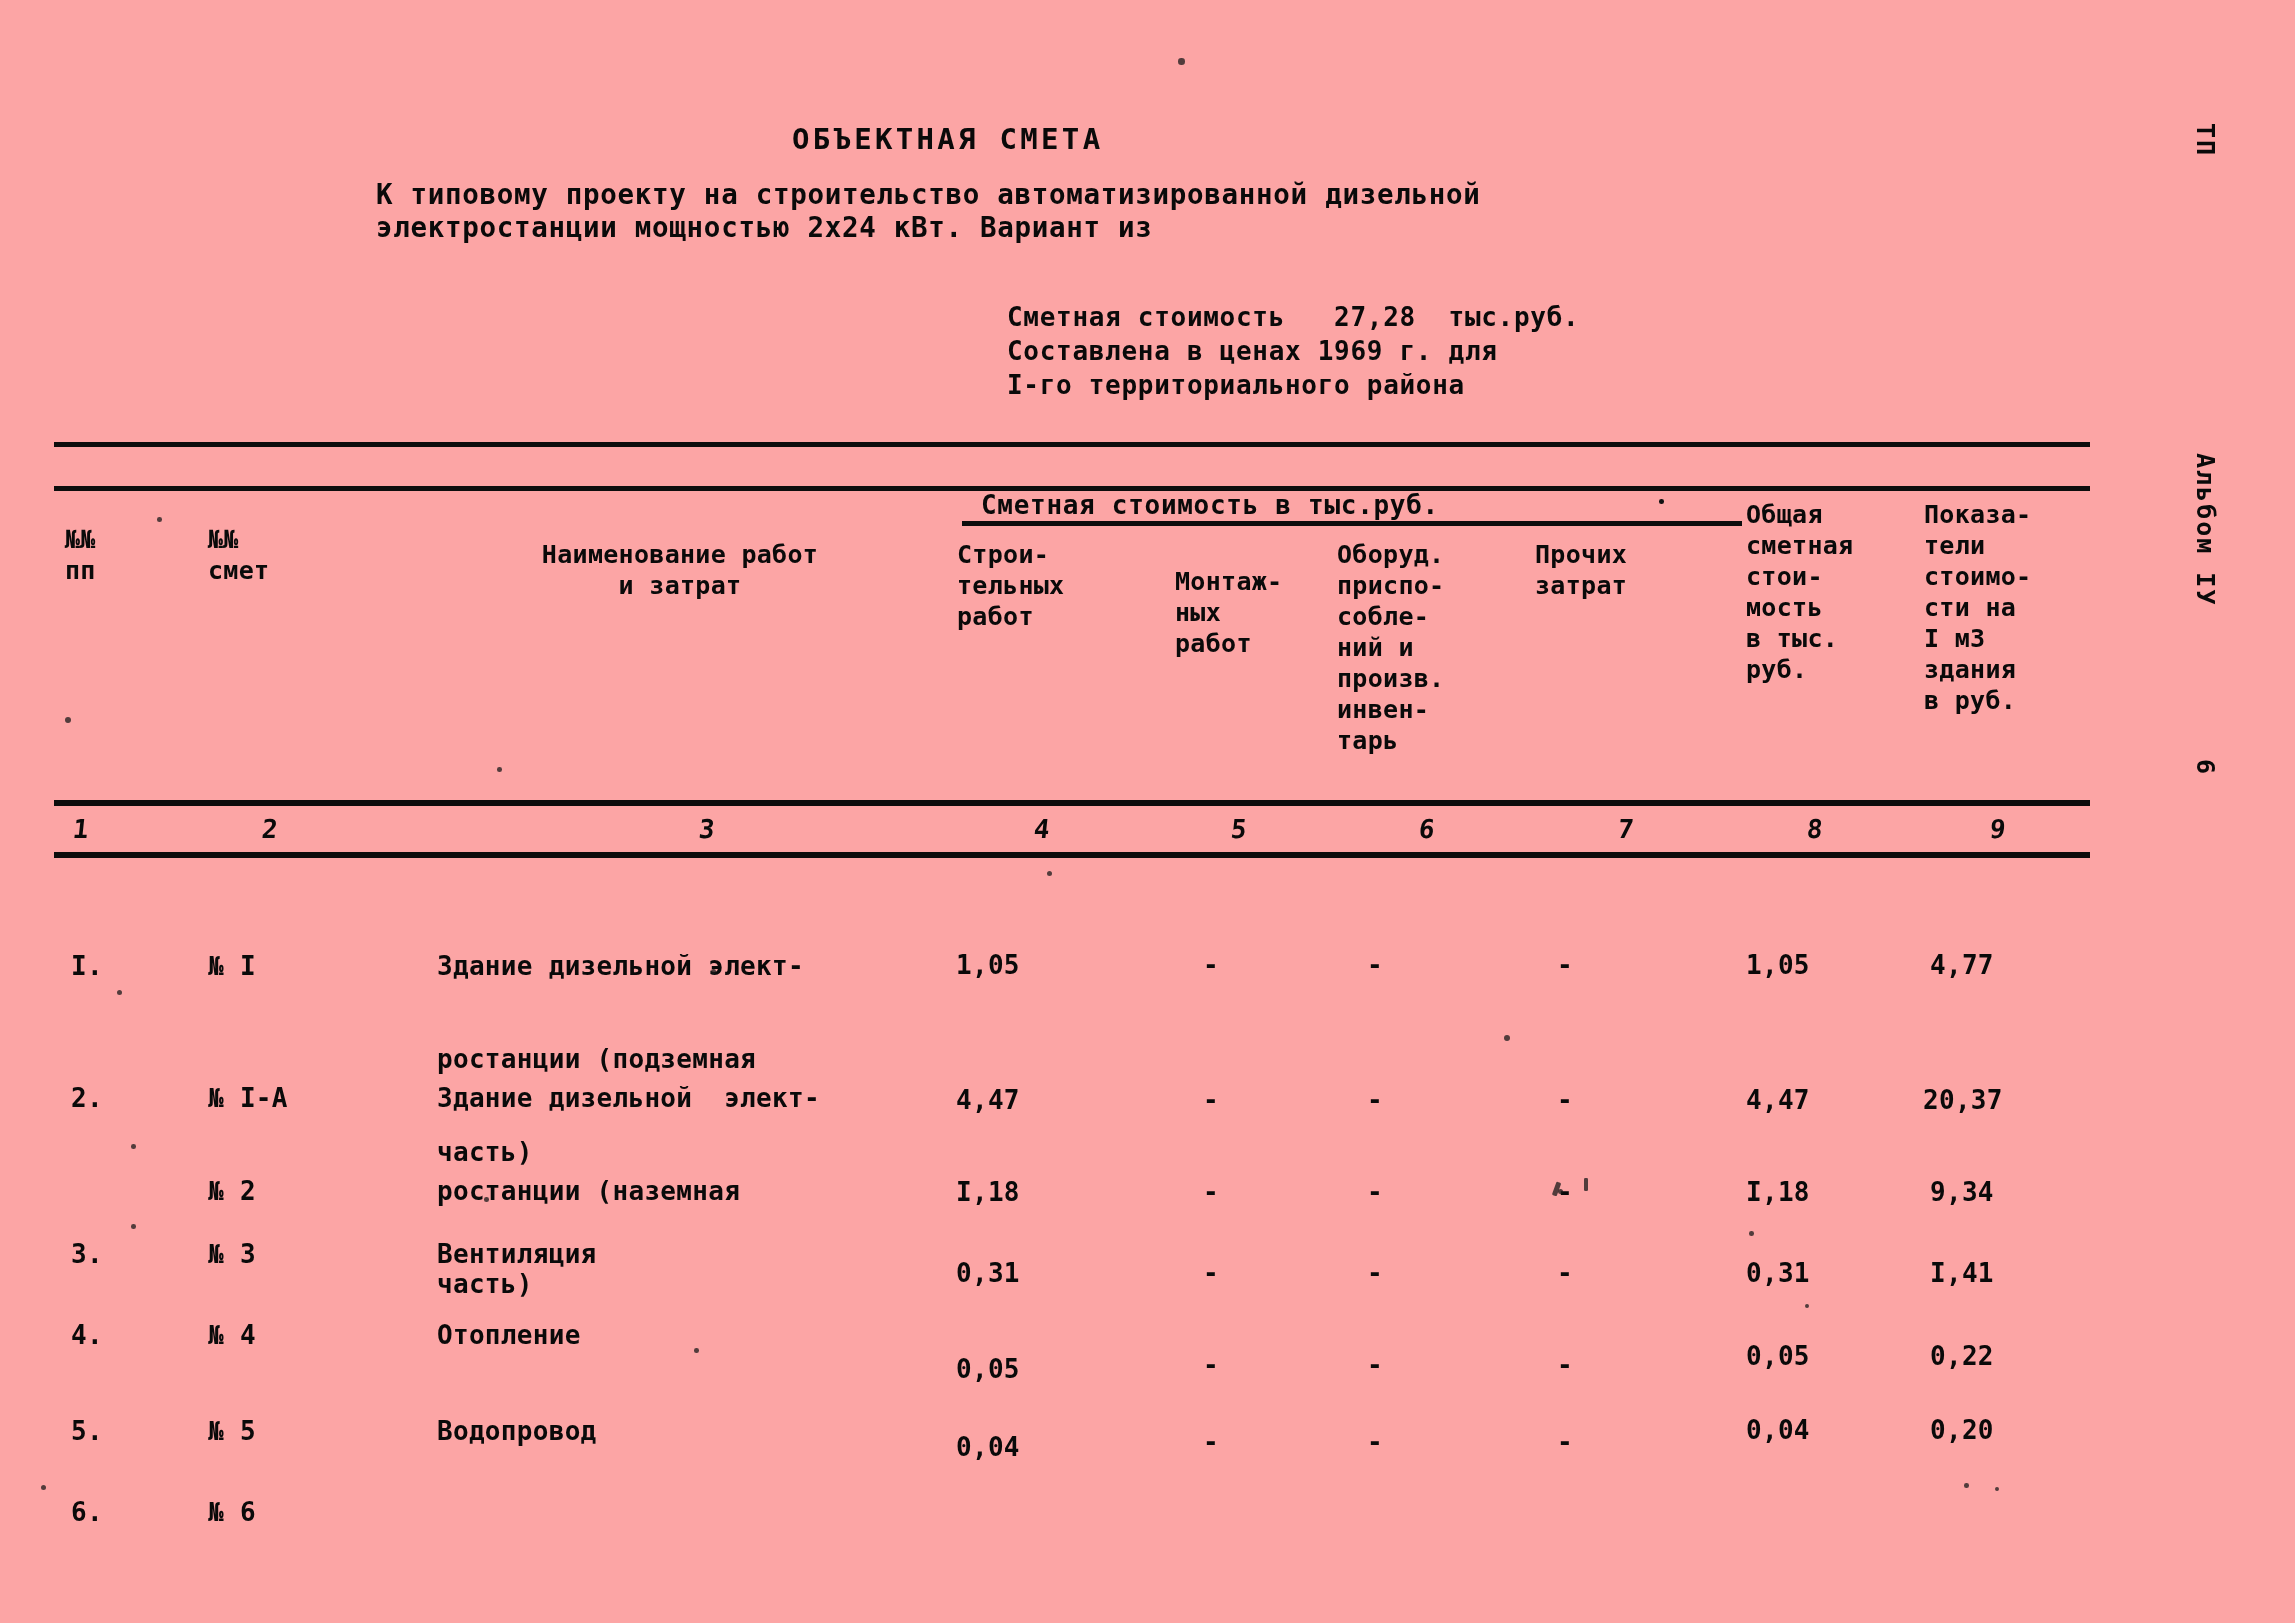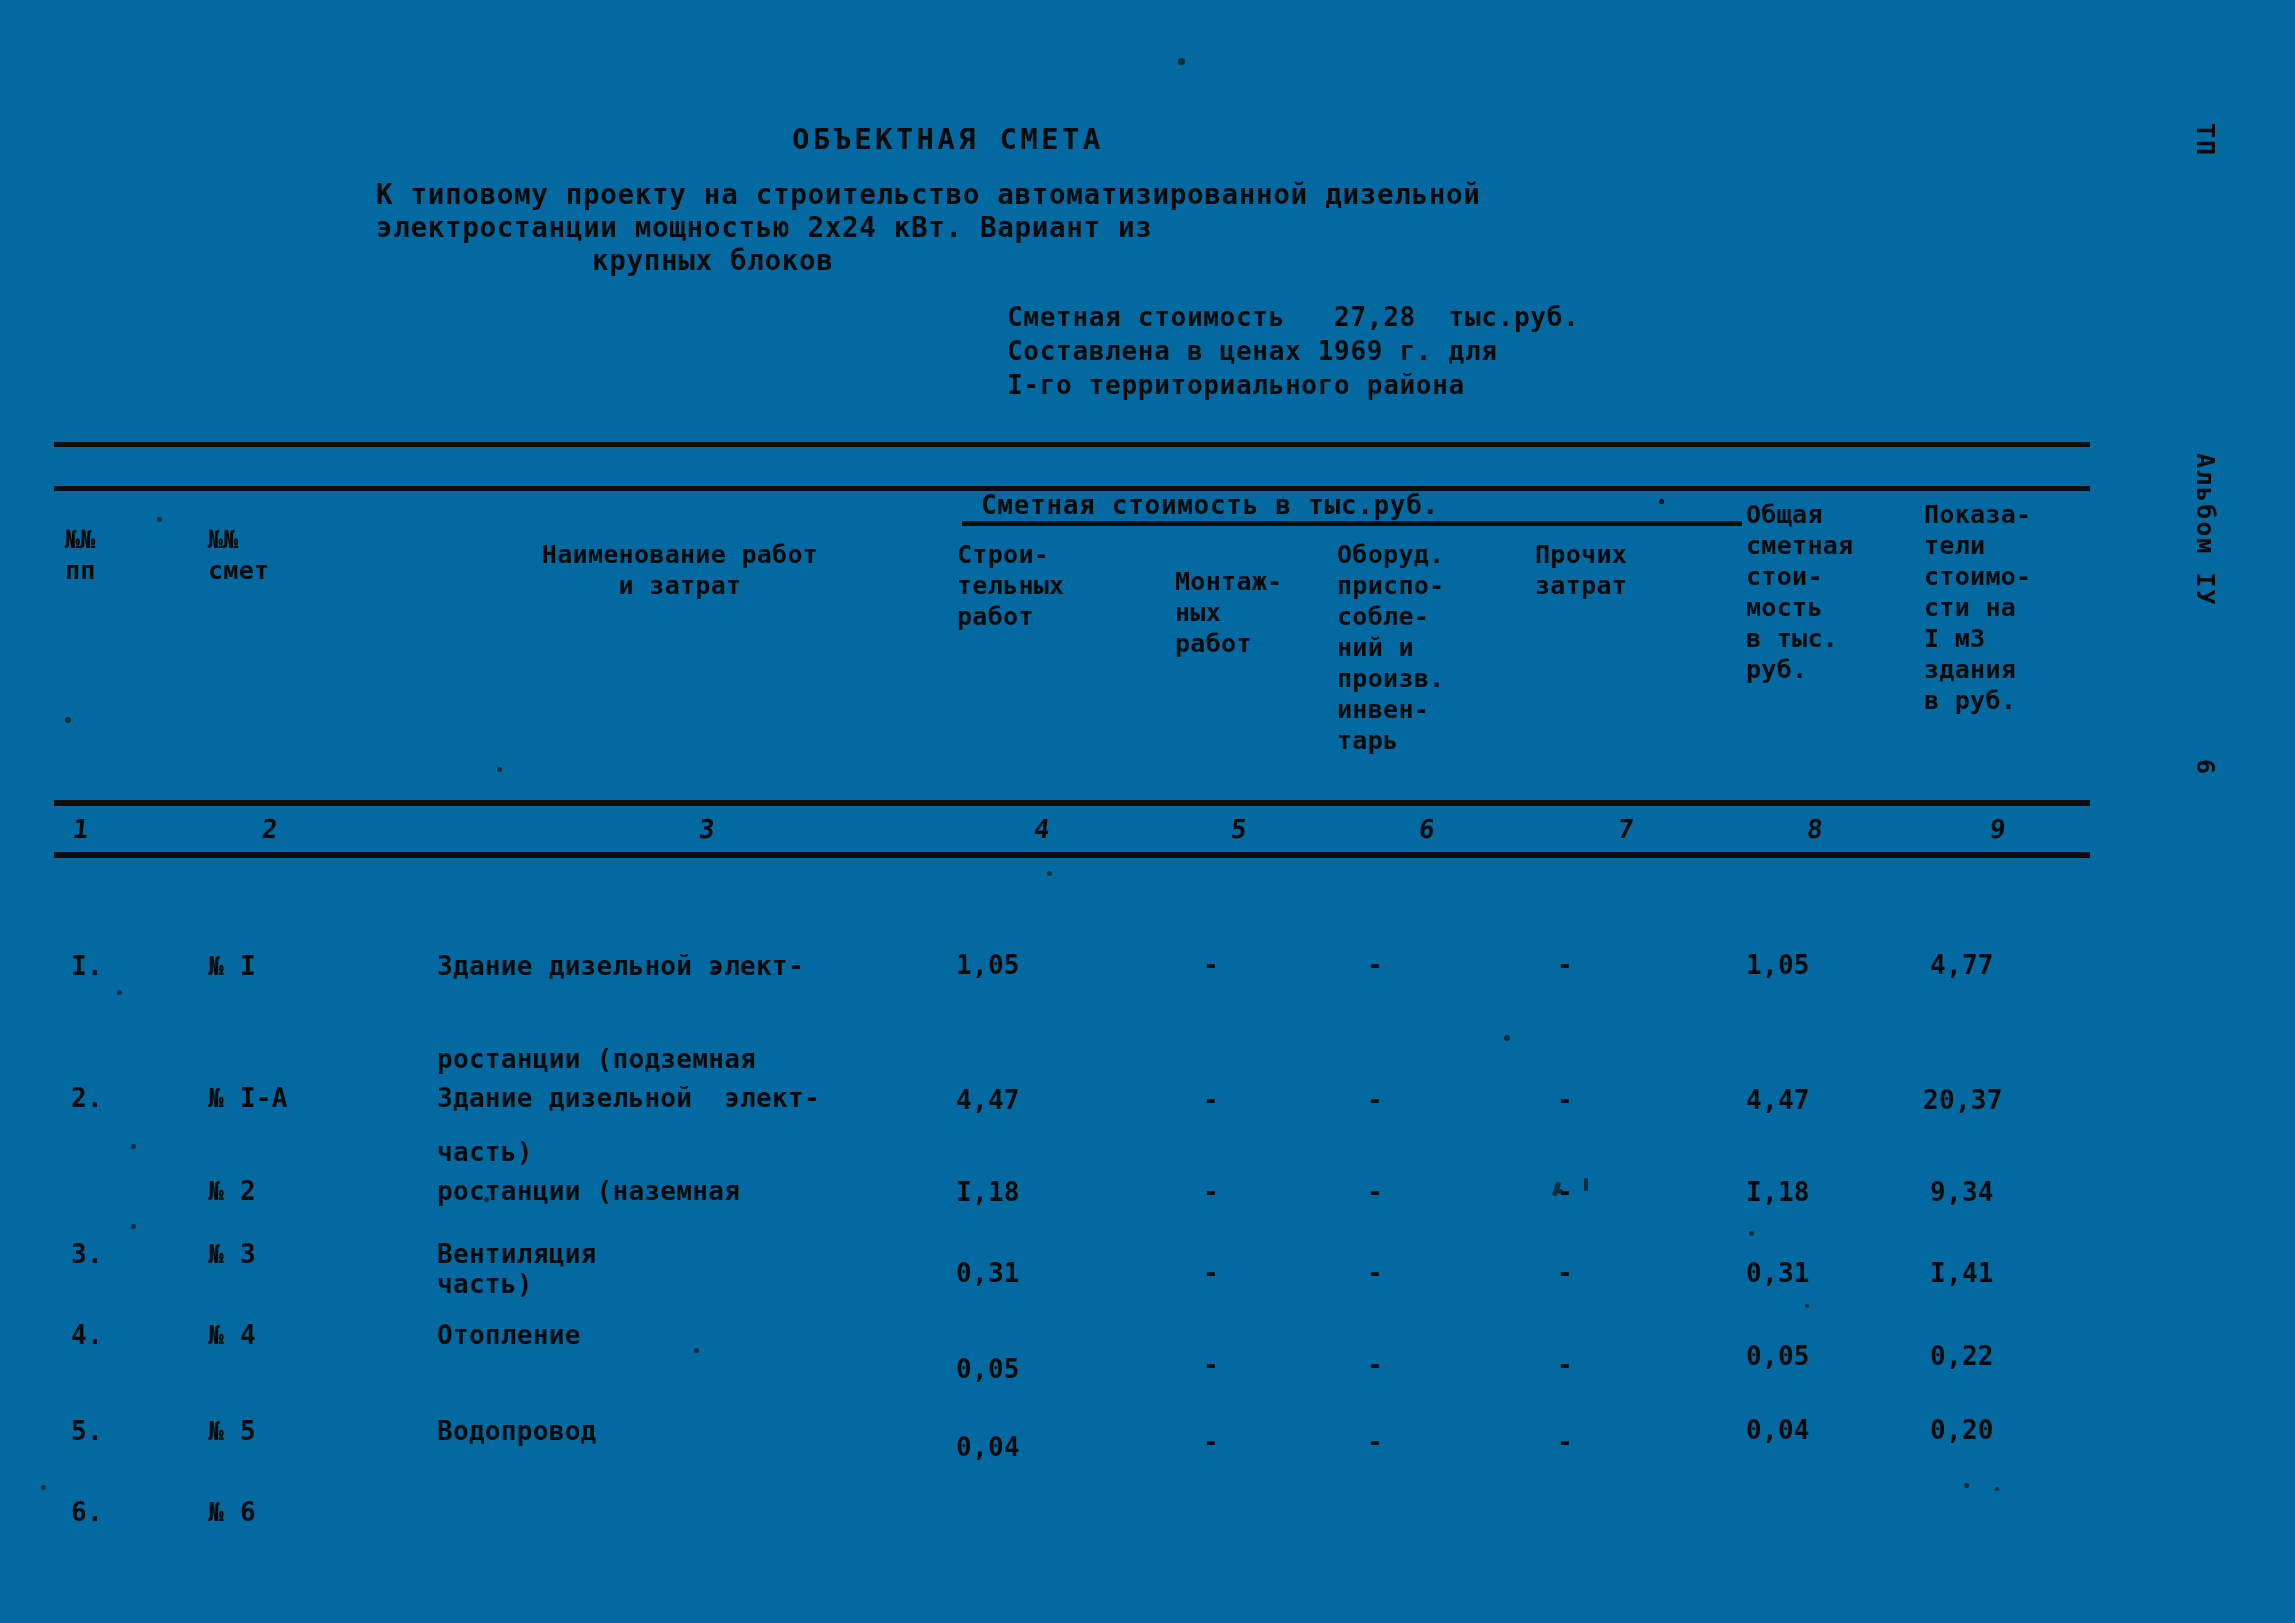--- a/index.html
+++ b/index.html
@@ -8,21 +8,21 @@
     background: #ffffff;
   }
   body {
     font-family: "Liberation Serif", "DejaVu Serif", serif;
     color: #000000;
   }
   #page {
     position: relative;
     width: 2295px;
     height: 1624px;
-    background: #0369a1;
+    background: #fca5a5;
     overflow: hidden;
   }
 
   
   .tw {
     font-family: "DejaVu Sans Mono", "Liberation Mono", monospace;
     font-weight: 700;
     letter-spacing: 0.3px;
     color: #0a0a0a;
     -webkit-font-smoothing: none;
@@ -147,21 +147,20 @@
 </head>
 <body>
 
 <div id="page">
 
   <div id="title" class="tw">ОБЪЕКТНАЯ СМЕТА</div>
 
   <div id="subtitle" class="tw">
     <span>К типовому проекту на строительство автоматизированной</span>
     <span>дизельной электростанции мощностью 2х24 кВт. Вариант из</span>
-    <span class="l3">крупных блоков</span>
   </div>
 
   <div id="costblock" class="tw">
     <div>Сметная стоимость   27,28  тыс.руб.</div>
     <div>Составлена в ценах 1969 г. для</div>
     <div>I-го территориального района</div>
   </div>
 
   <div class="rule" id="rule-top"></div>
   <div class="rule" id="rule-head-a"></div>

